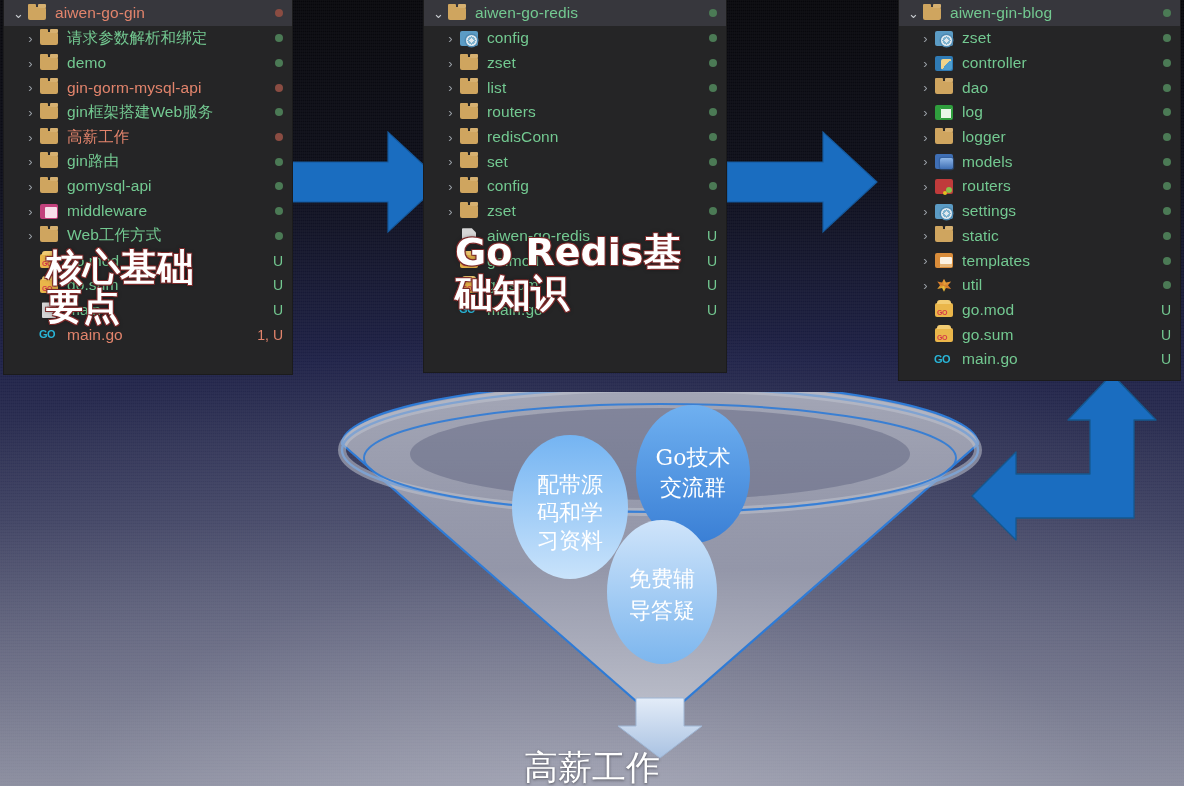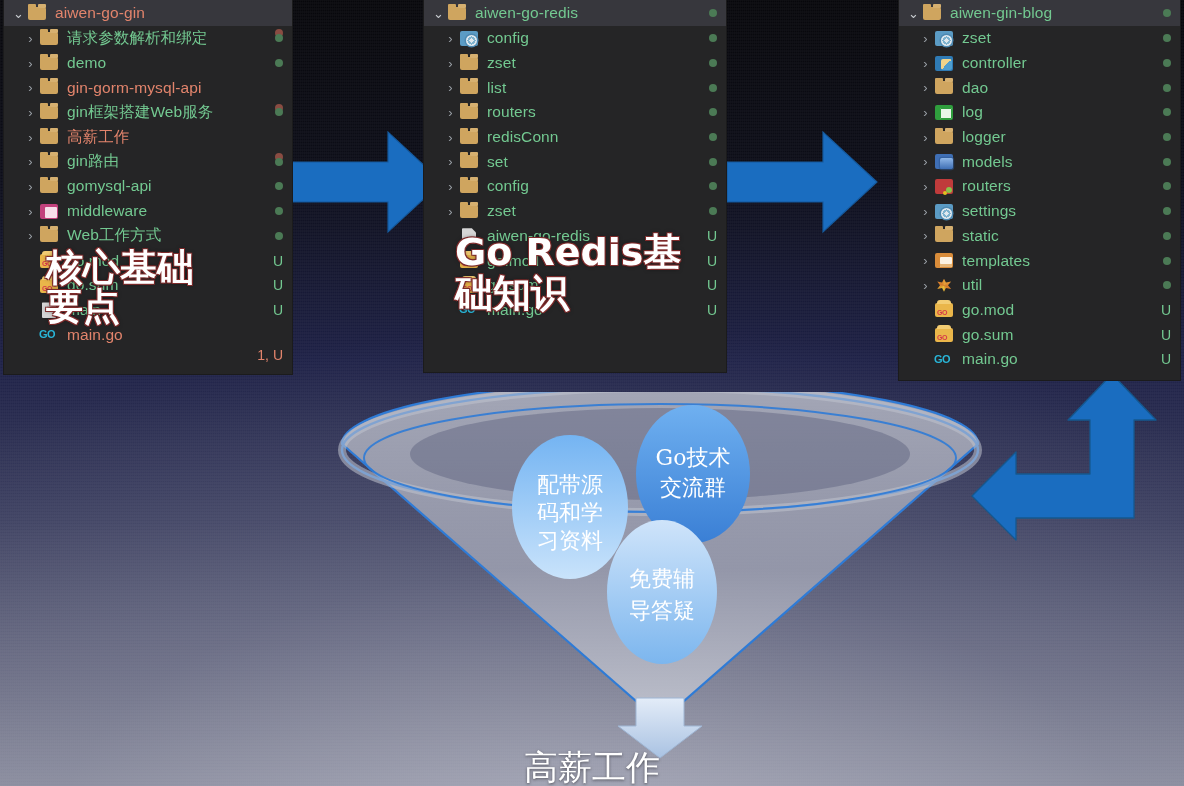--- a/index.html
+++ b/index.html
@@ -45,21 +45,21 @@
     width:17px;flex:0 0 17px;color:#9aa0a6;font-size:13px;line-height:1;
     text-align:center;user-select:none;
   }
   .chev.open{color:#c8ccd0;}
   .ico{flex:0 0 21px;width:21px;height:17px;margin-right:7px;position:relative;}
   .nm{font-size:15.5px;letter-spacing:.1px;}
   .badge{
     position:absolute;right:0;top:0;height:100%;display:flex;align-items:center;
     padding-right:9px;font-size:14px;color:#73c991;
   }
-  .badge.mod{color:#e2846c;margin-top:20px;}
+  .badge.mod{color:#e2846c;}
   .dot{width:8px;height:8px;border-radius:50%;background:#4b7a55;display:block;}
   .dot.red{background:#8a4c42;}
 
   
   .f-folder{
     position:absolute;left:1px;top:2px;width:18px;height:13px;border-radius:1px 2px 2px 2px;
     background:#cfa55f;
   }
   .f-folder::before{
     content:"";position:absolute;left:0;top:-3px;width:8px;height:4px;border-radius:1px 1px 0 0;background:#cfa55f;

